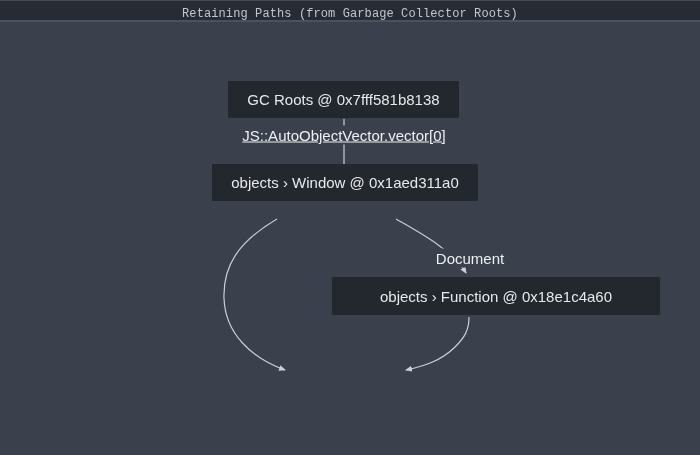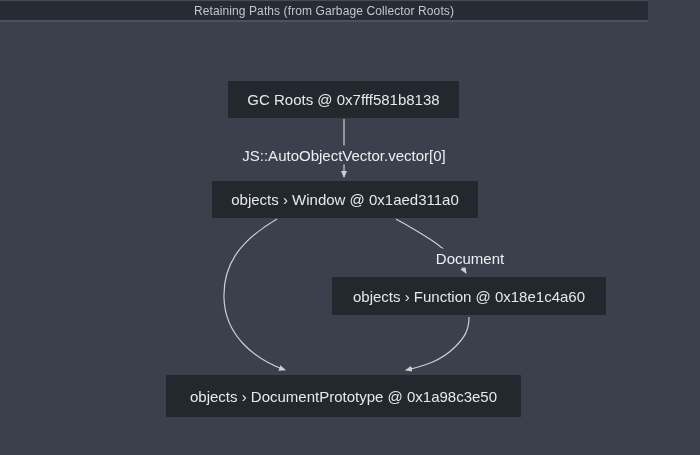--- a/index.html
+++ b/index.html
@@ -14,25 +14,25 @@
     --edge-label-text:#edeff1;
   }
   *{margin:0;padding:0;box-sizing:border-box;}
   html,body{width:700px;height:455px;overflow:hidden;}
   body{
     background:var(--page-bg);
     font-family:"Liberation Sans","DejaVu Sans",sans-serif;
     position:relative;
   }
   .titlebar{
-    position:absolute;left:0;top:0;width:648px;height:22px;
+    position:absolute;left:0;top:0;width:700px;height:22px;
     background:var(--titlebar-bg);
     border-top:1px solid var(--titlebar-hairline);
     border-bottom:2px solid var(--titlebar-divider);
-    display:flex;align-items:center;justify-content:center;
+    display:flex;align-items:flex-end;justify-content:center;font-family:Liberation Mono, monospace;
   }
   .titlebar-text{
     color:var(--titlebar-text);
     font-size:12px;
     line-height:1;
     letter-spacing:.1px;
   }
   .graph{position:absolute;left:0;top:24px;width:700px;height:431px;}
   svg.edges{position:absolute;left:0;top:0;width:700px;height:431px;}
   .edge-label{
@@ -47,24 +47,24 @@
   .node{
     position:absolute;
     background:var(--node-bg);
     color:var(--node-text);
     font-size:15px;
     border-radius:1px;
     display:flex;align-items:center;justify-content:center;
     white-space:nowrap;
   }
   .node-gc-roots{left:228px;top:57px;width:231px;height:37px;}
-  .node-window{left:212px;top:157px;width:266px;height:37px;}
-  .node-function{left:332px;top:253px;width:274px;height:38px;}
+  .node-window{left:212px;top:140px;width:266px;height:37px;}
+  .node-function{left:332px;top:253px;width:328px;height:38px;}
   .node-document-prototype{left:166px;top:351px;width:355px;height:42px;}
-  .label-vector{left:344px;top:131px;}
+  .label-vector{left:344px;top:111px;text-decoration:underline;}
   .label-document{left:470px;top:218px;margin-top:16px;}
   .label-proto-cache{left:219px;top:273px;}
   .label-prototype{left:471px;top:323px;}
 </style>
 </head>
 <body>
 
 <div class="titlebar">
   <span class="titlebar-text">Retaining Paths (from Garbage Collector Roots)</span>
 </div>
@@ -88,17 +88,14 @@
 
   <div class="node node-gc-roots">
     <span>GC Roots @ 0x7fff581b8138</span>
   </div>
   <div class="node node-window">
     <span>objects › Window @ 0x1aed311a0</span>
   </div>
   <div class="node node-function">
     <span>objects › Function @ 0x18e1c4a60</span>
   </div>
-  <div class="node node-document-prototype">
-    <span>objects › DocumentPrototype @ 0x1a98c3e50</span>
-  </div>
 
 </div>
 
 </body></html>

